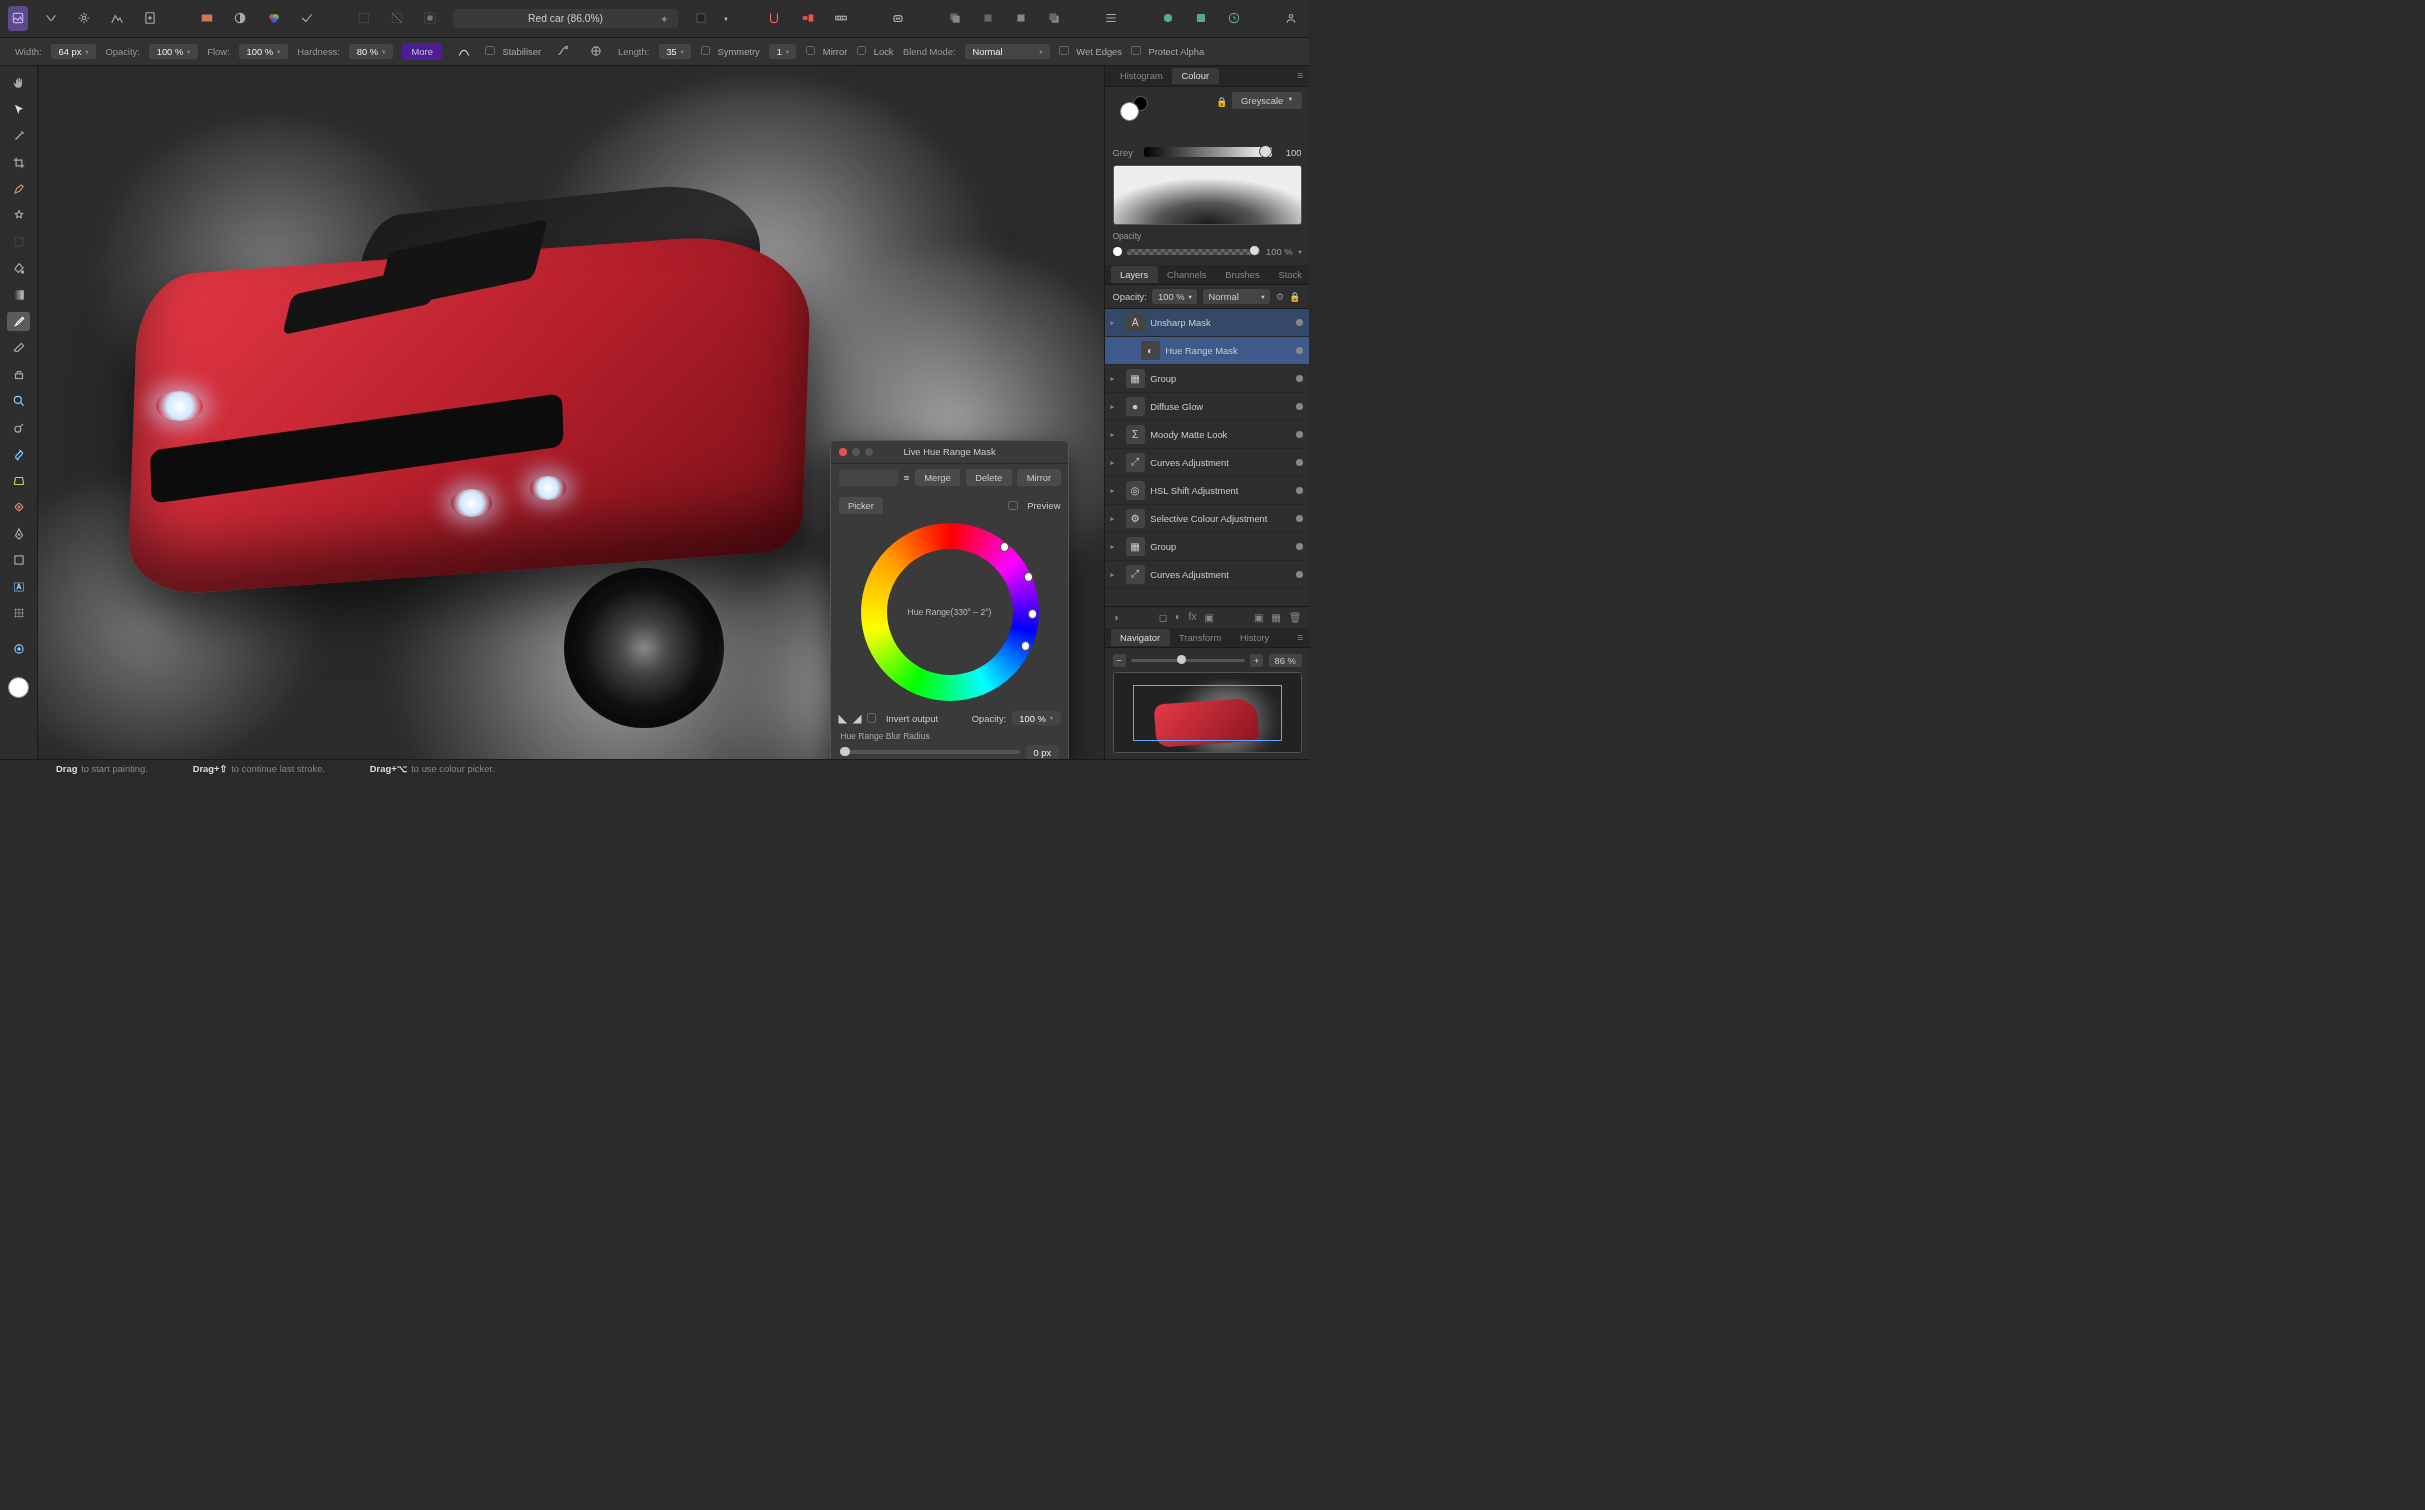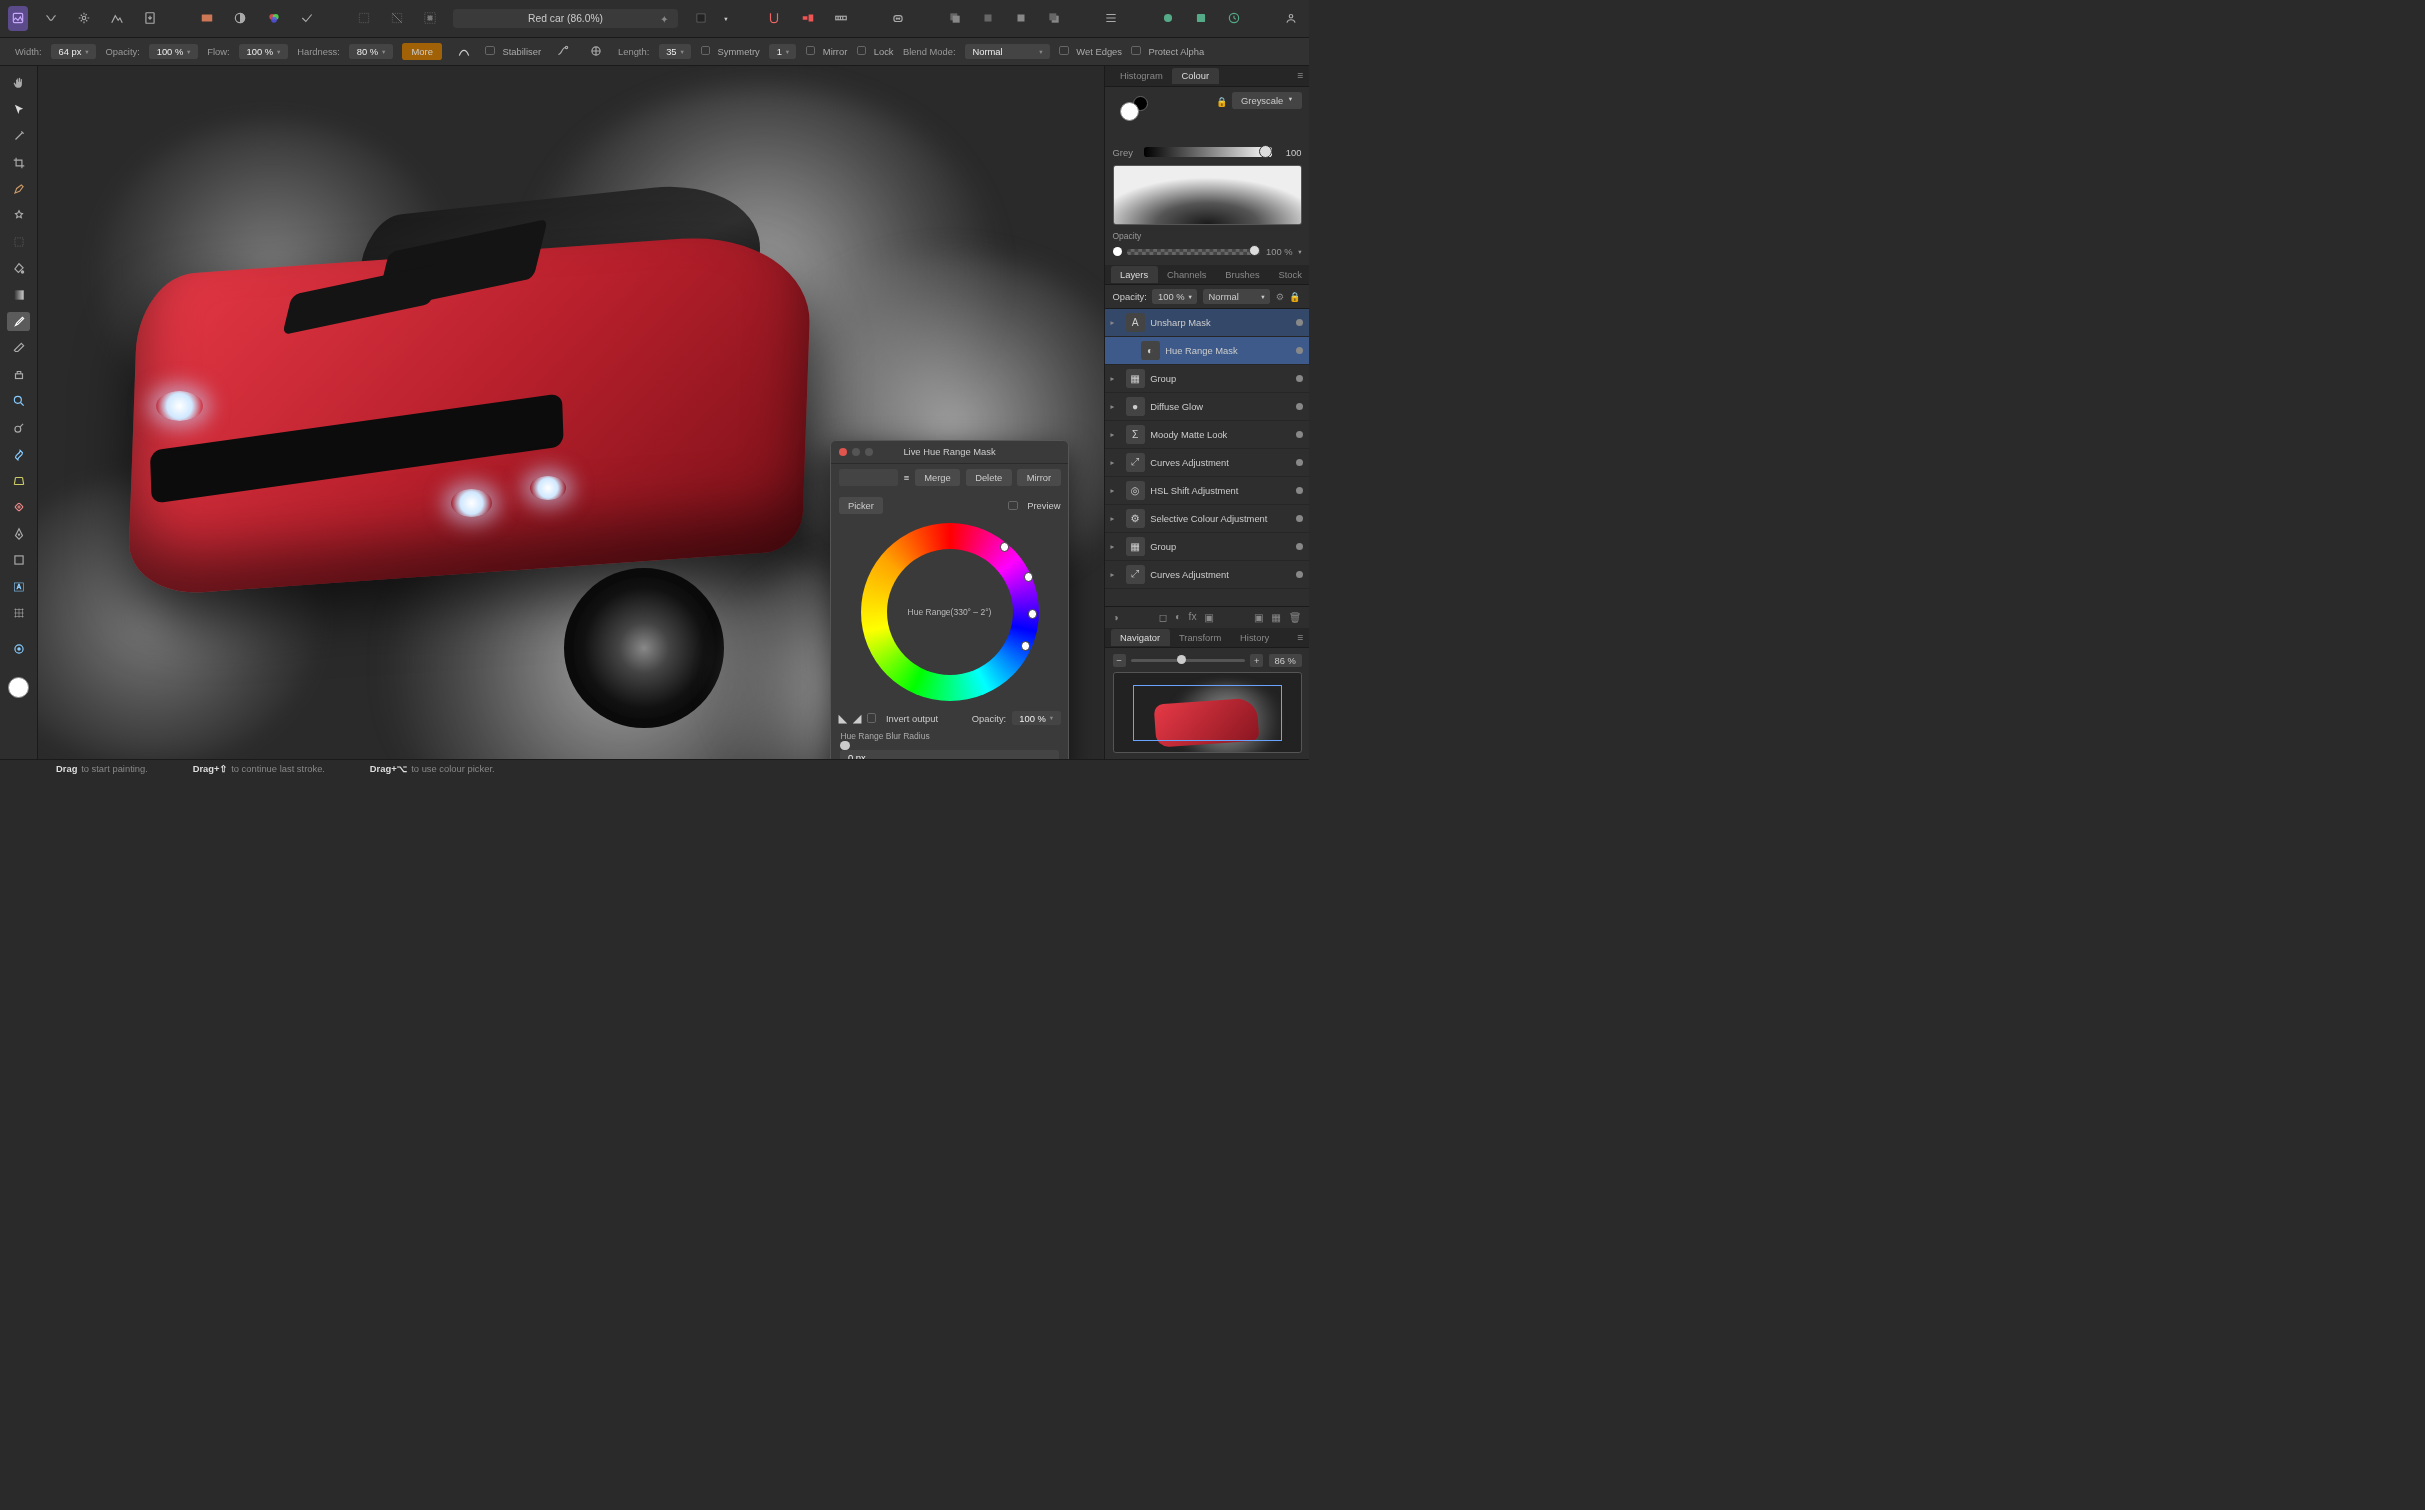--- a/index.html
+++ b/index.html
@@ -11,21 +11,21 @@
 .tb-icon.active { background: #5b4b8a; color: #fff; }
 .tb-sep { width: 13px; }
 .doc-title-wrap { flex: 1; display: flex; justify-content: center; }
 .doc-title { background: #3a3a3a; border-radius: 3.8px; padding: 3.8px 38px; font-size: 10.3px; color: #ccc; position: relative; min-width: 225px; text-align: center; }
 .doc-title .star { position: absolute; right: 9.4px; top: 3.8px; color: #888; }
 
 .context-toolbar { height: 28px; background: #323232; display: flex; align-items: center; padding: 0 15px; gap: 9.4px; border-bottom: 0.9px solid #1a1a1a; font-size: 9.4px; color: #aaa; }
 .ctx-label { color: #999; }
 .ctx-field { background: #444; border-radius: 2.8px; padding: 1.9px 7.5px; color: #eee; display: inline-flex; align-items: center; gap: 3.8px; }
 .ctx-field .chev { font-size: 6.6px; color: #888; }
-.ctx-btn { background: #a16207; border-radius: 2.8px; padding: 2.8px 9.4px; color: #ccc; cursor: pointer; }
+.ctx-btn { background: #4c1d95; border-radius: 2.8px; padding: 2.8px 9.4px; color: #ccc; cursor: pointer; }
 .ctx-check { width: 9.4px; height: 9.4px; border: 0.9px solid #666; border-radius: 1.9px; margin-right: 3.8px; }
 .ctx-group { display: flex; align-items: flex-start; gap: 3.8px; }
 
 
 .main { position: absolute; top: 66px; left: 0; right: 0; bottom: 17px; display: flex; }
 .left-tools { width: 38px; background: #2e2e2e; display: flex; flex-direction: column; align-items: center; padding-top: 7.5px; gap: 7.5px; border-right: 0.9px solid #1a1a1a; }
 .tool { width: 22.5px; height: 19px; display: flex; align-items: center; justify-content: center; border-radius: 2.8px; color: #aaa; cursor: pointer; }
 .tool.active { background: #5b5b5b; color: #fff; }
 .color-swatch { width: 20.7px; height: 20.7px; border-radius: 50%; background: #fff; border: 0.9px solid #888; margin-top: 11.3px; }
 
@@ -98,21 +98,21 @@
 .dlg-traffic span { width: 8.5px; height: 8.5px; border-radius: 50%; background: #555; }
 .dlg-traffic span:first-child { background: #e0554e; }
 .dlg-row { display: flex; align-items: center; gap: 5.6px; padding: 5.6px 7.5px; }
 .dlg-row .btn { background: #4a4a4a; border-radius: 2.8px; padding: 2.8px 9.4px; cursor: pointer; color:#ccc; }
 .dlg-row .spacer { flex: 1; }
 .dlg-preset { flex: 1; background: #444; border-radius: 2.8px; height: 17px; }
 .hue-wheel { width: 178px; height: 178px; margin: 3.8px auto; border-radius: 50%; background: conic-gradient(red, magenta, blue, cyan, lime, yellow, orange, red); position: relative; }
 .hue-wheel::after { content: ""; position: absolute; inset: 26px; border-radius: 50%; background: #3a3a3a; }
 .hue-center { position: absolute; inset: 0; display: flex; flex-direction: row; align-items: center; justify-content: center; z-index: 2; font-size: 8.5px; color: #bbb; }
 .hue-dot { position: absolute; width: 9.4px; height: 9.4px; border-radius: 50%; background: #fff; border: 0.9px solid #333; z-index: 3; }
-.dlg-slider { display: flex; gap: 5.6px; padding: 3.8px 9.4px 9.4px; flex-direction: column; }
+.dlg-slider { display: flex; align-items: center; gap: 5.6px; padding: 3.8px 9.4px 9.4px; }
 .dlg-slider .tr { flex: 1; height: 3.8px; background: #555; border-radius: 1.9px; position: relative; }
 .dlg-slider .th { position: absolute; left: 0; top: -3.8px; width: 9.4px; height: 9.4px; border-radius: 50%; background: #ccc; }
 
 
 .status-bar { position: absolute; bottom: 0; left: 0; right: 0; height: 17px; background: #2a2a2a; border-top: 0.9px solid #1a1a1a; display: flex; align-items: center; padding: 0 15px; font-size: 9.4px; color: #888; gap: 3.8px; }
 .status-bar b { color: #ddd; font-weight: 600; margin-left: 41px; }
 
 svg { width: 14px; height: 14px; }
 .chev { font-size: 6.6px; }
 </style>

